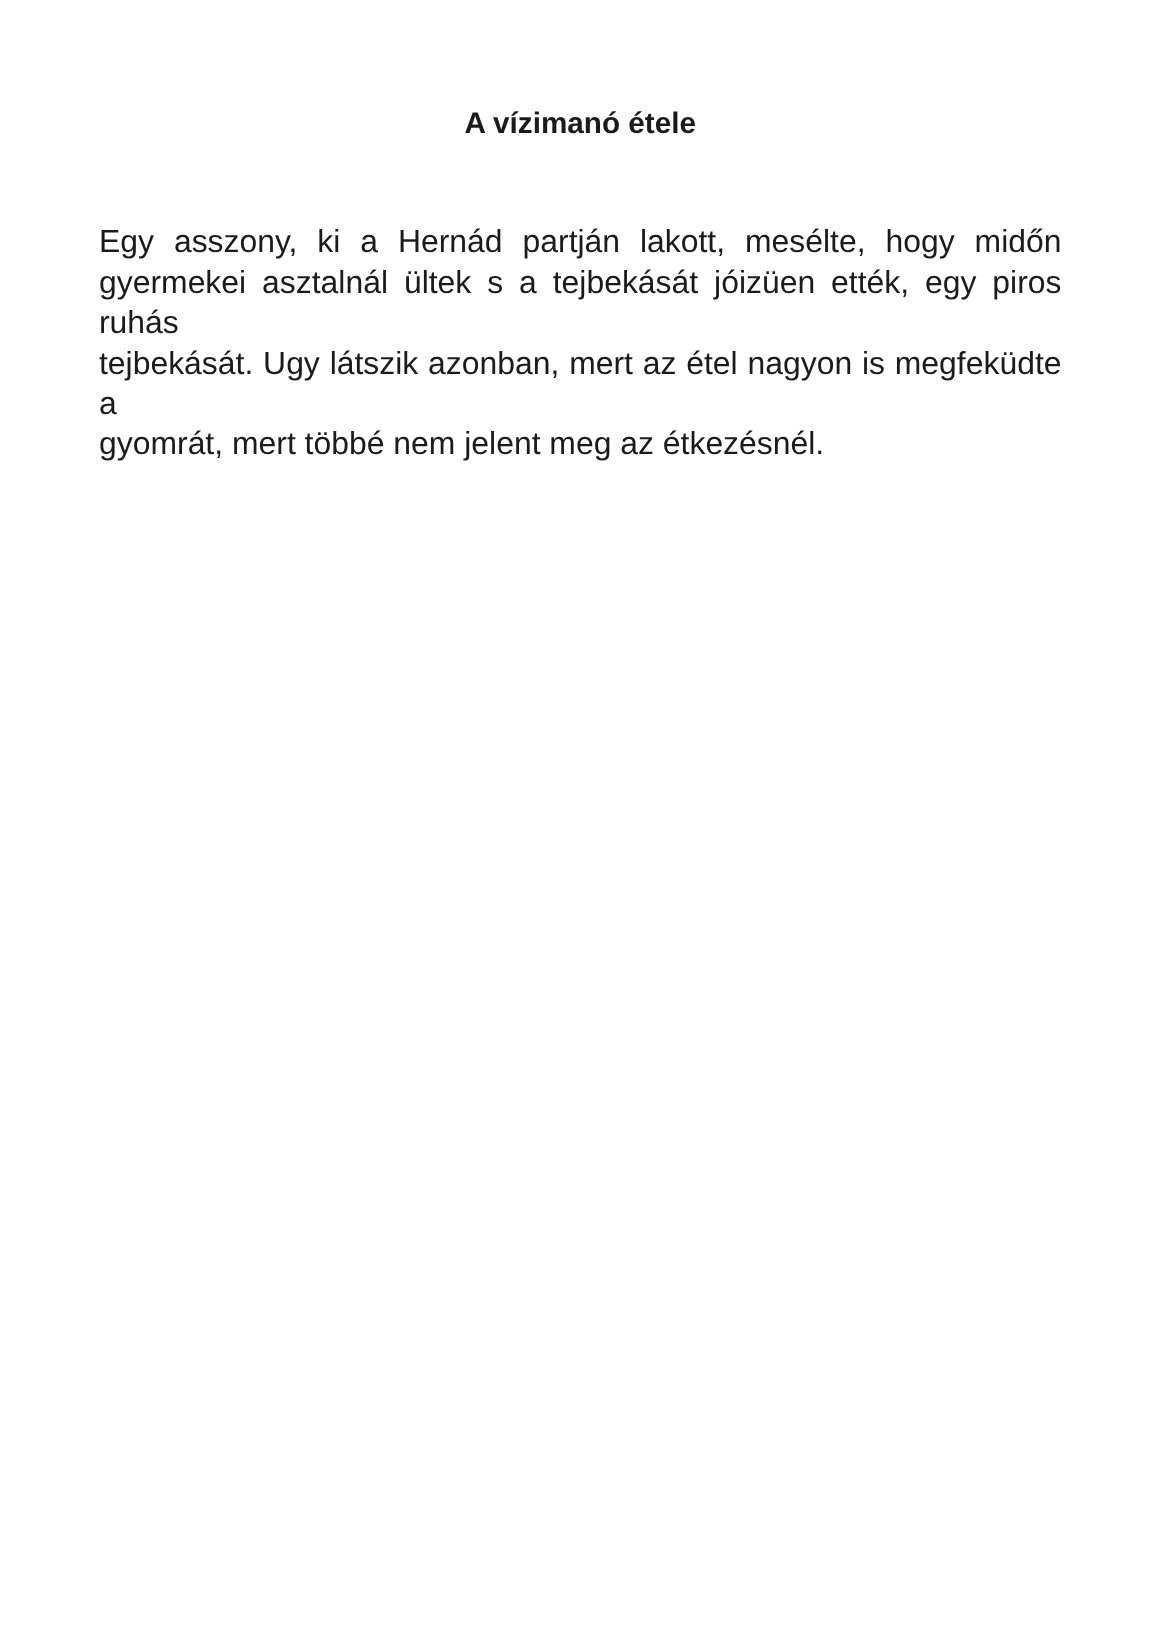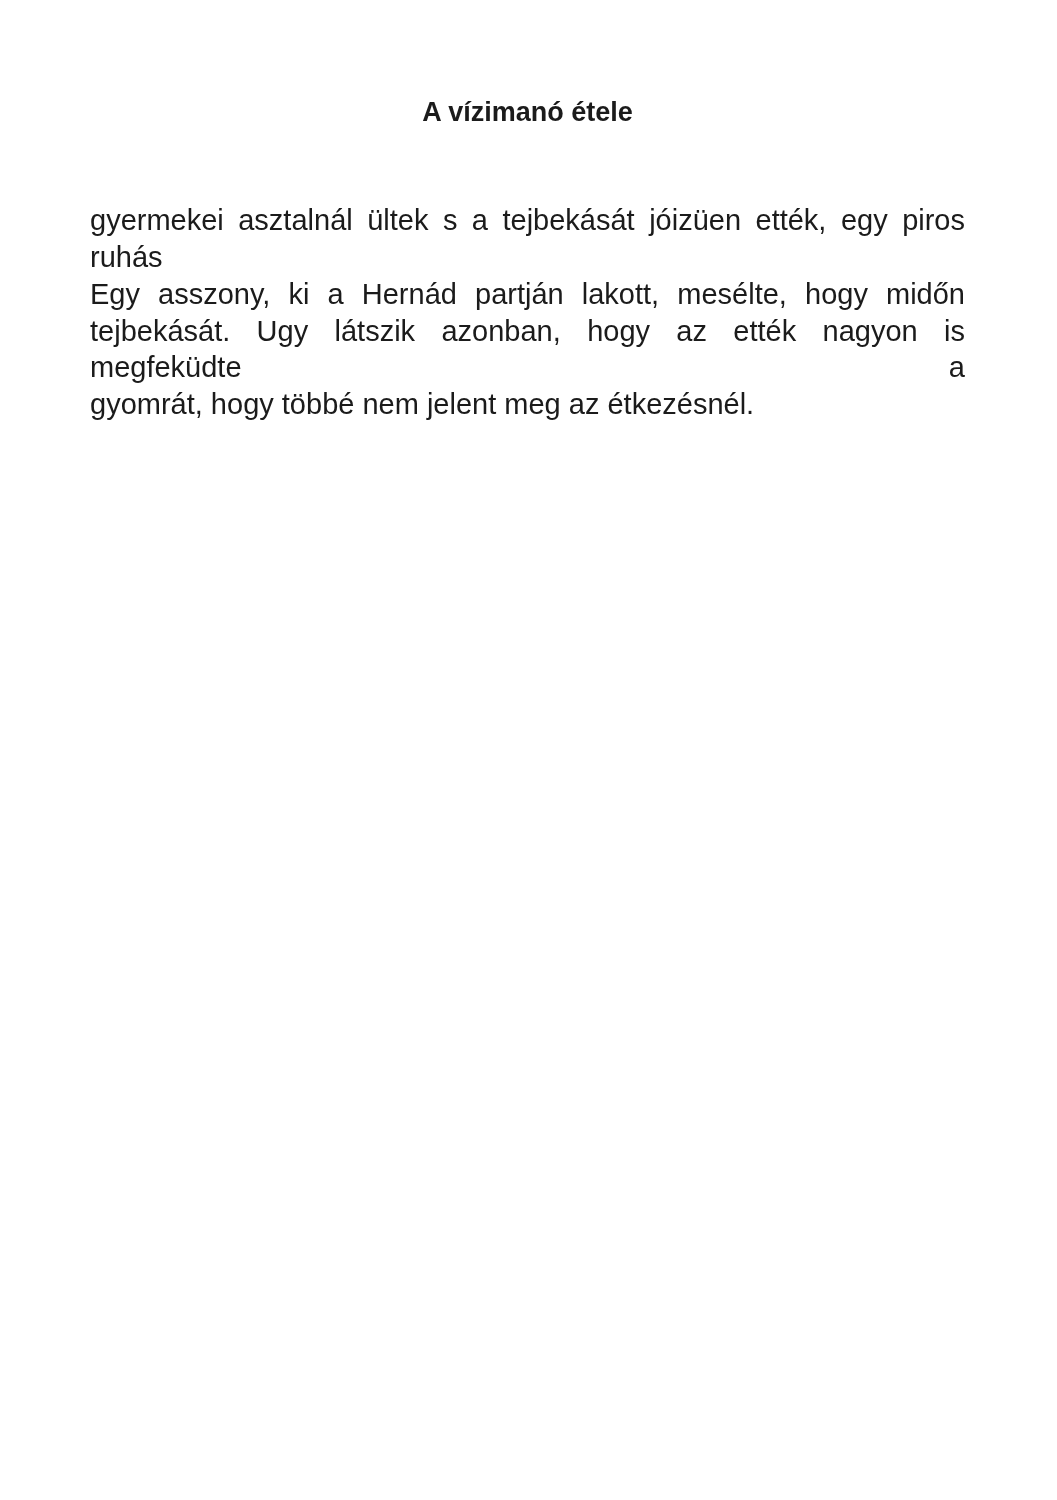--- a/index.html
+++ b/index.html
@@ -43,18 +43,18 @@
     text-align-last: left;
   }
 </style>
 </head>
 <body>
 
 <div class="page">
   <h1 class="doc-title">A vízimanó étele</h1>
 
   <div class="paragraph">
+    <div class="text-line">Egy asszony, ki a Hernád partján lakott, mesélte, hogy midőn</div>
     <div class="text-line">gyermekei asztalnál ültek s a tejbekását jóizüen ették, egy piros ruhás</div>
-    <div class="text-line">Egy asszony, ki a Hernád partján lakott, mesélte, hogy midőn</div>
-    <div class="text-line">tejbekását. Ugy látszik azonban, hogy az ették nagyon is megfeküdte a</div>
-    <div class="text-line last">gyomrát, hogy többé nem jelent meg az étkezésnél.</div>
+    <div class="text-line">tejbekását. Ugy látszik azonban, mert az étel nagyon is megfeküdte a</div>
+    <div class="text-line last">gyomrát, mert többé nem jelent meg az étkezésnél.</div>
   </div>
 </div>
 
 </body></html>

